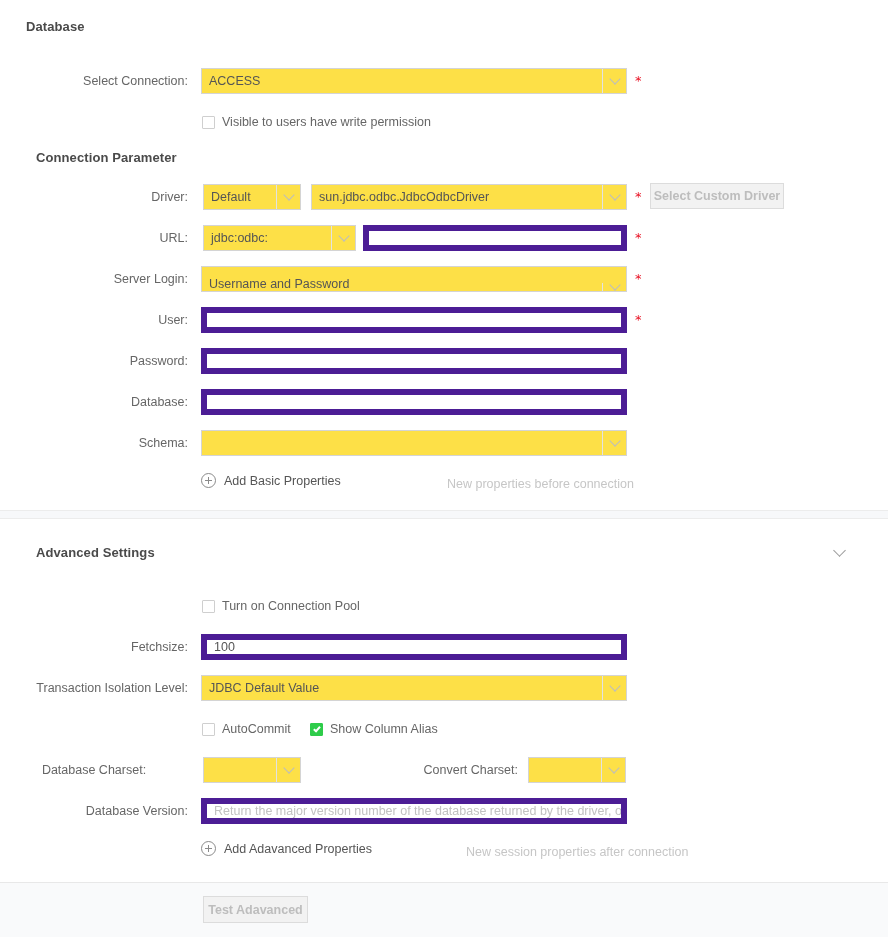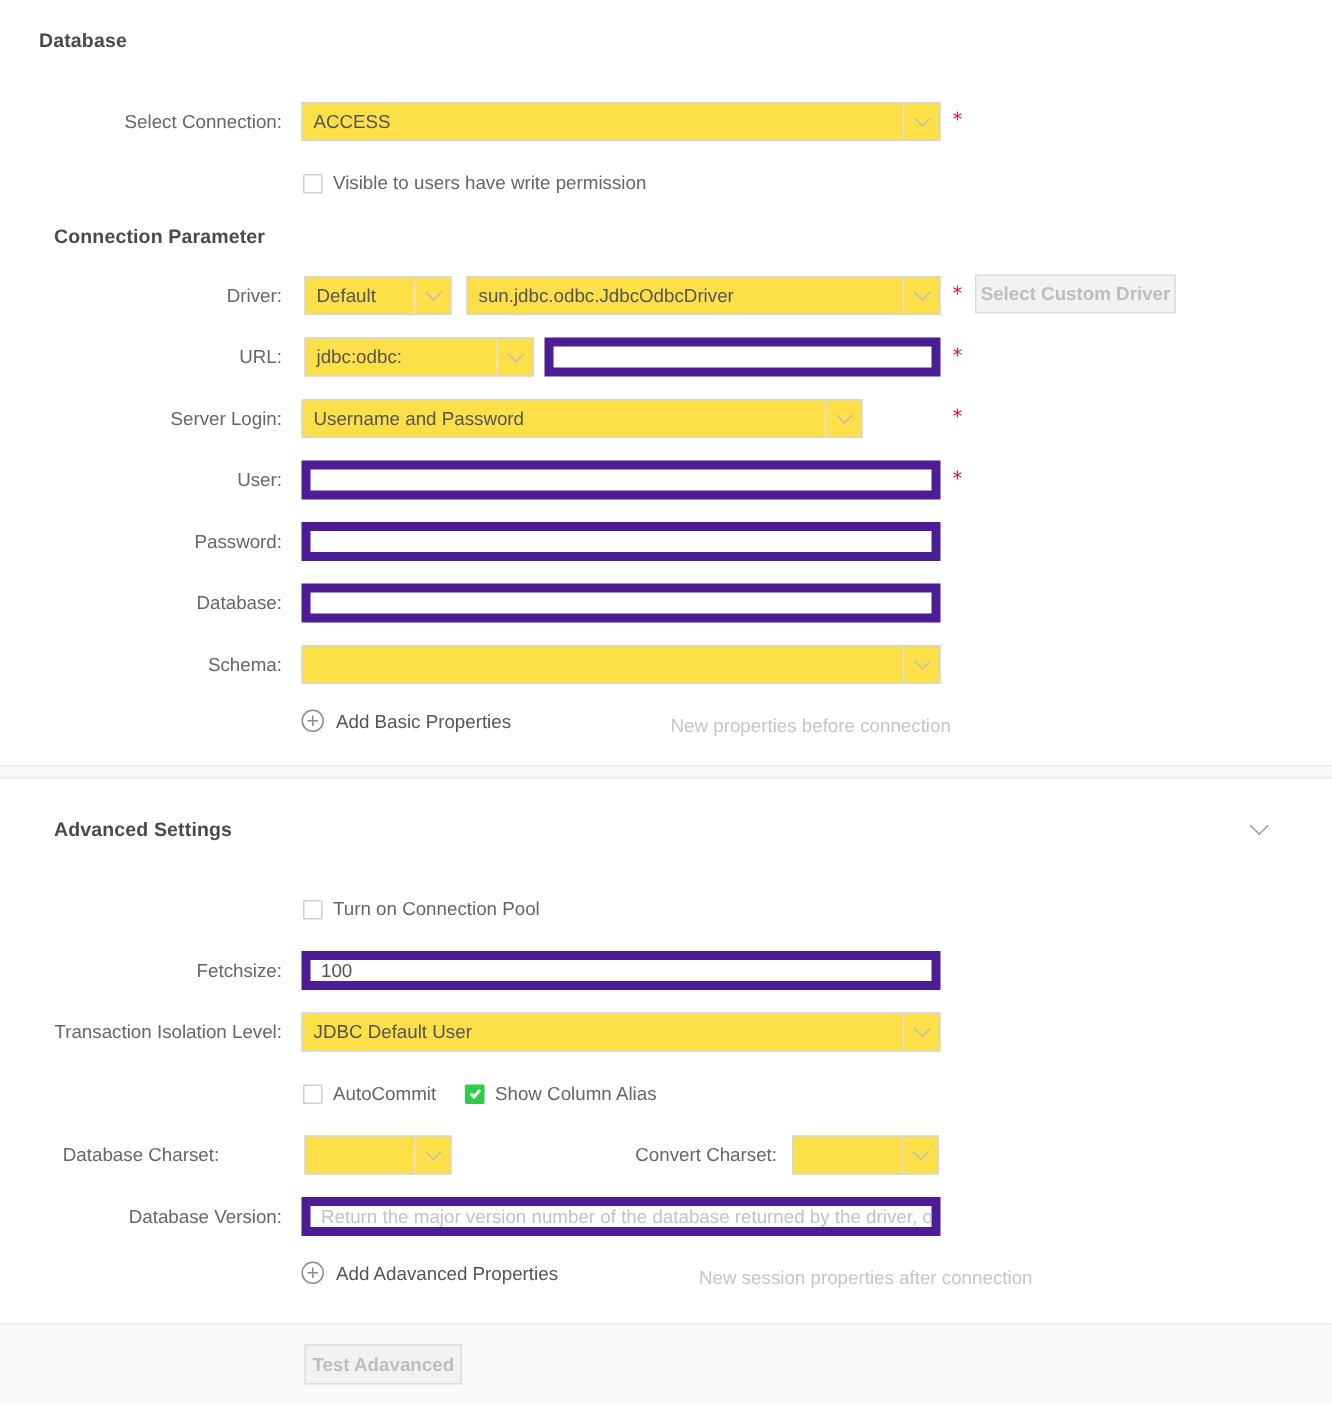--- a/index.html
+++ b/index.html
@@ -233,21 +233,21 @@
     <div class="arrow">
       <i class="chev"></i>
     </div>
   </div>
 
   <div class="tbox" style="left:363px; top:225px; width:264px;"></div>
   <div class="req" style="left:635px; top:231px;">*</div>
 
   <div class="flabel" style="left:0; top:272px; width:188px;">Server Login:</div>
 
-  <div class="sel" style="left:201px; top:266px; width:374px;">
+  <div class="sel" style="left:201px; top:266px; width:426px;align-items:flex-end;">
     <div class="val">Username and Password</div>
     <div class="arrow">
       <i class="chev"></i>
     </div>
   </div>
   <div class="req" style="left:635px; top:272px;">*</div>
 
   <div class="flabel" style="left:0; top:313px; width:188px;">User:</div>
   <div class="tbox" style="left:201px; top:307px; width:426px;"></div>
   <div class="req" style="left:635px; top:313px;">*</div>
@@ -283,21 +283,21 @@
   <div class="cb-row" style="left:202px; top:599px;">
     <span class="cbox"></span>
     <span class="cb-label">Turn on Connection Pool</span>
   </div>
 
   <div class="flabel" style="left:0; top:640px; width:188px;">Fetchsize:</div>
   <div class="tbox" style="left:201px; top:634px; width:426px;">100</div>
 
   <div class="flabel" style="left:0; top:681px; width:188px;">Transaction Isolation Level:</div>
   <div class="sel" style="left:201px; top:675px; width:426px;">
-    <div class="val">JDBC Default User</div>
+    <div class="val">JDBC Default Value</div>
     <div class="arrow">
       <i class="chev"></i>
     </div>
   </div>
 
   <div class="cb-row" style="left:202px; top:722px;">
     <span class="cbox"></span>
     <span class="cb-label">AutoCommit</span>
   </div>
 

